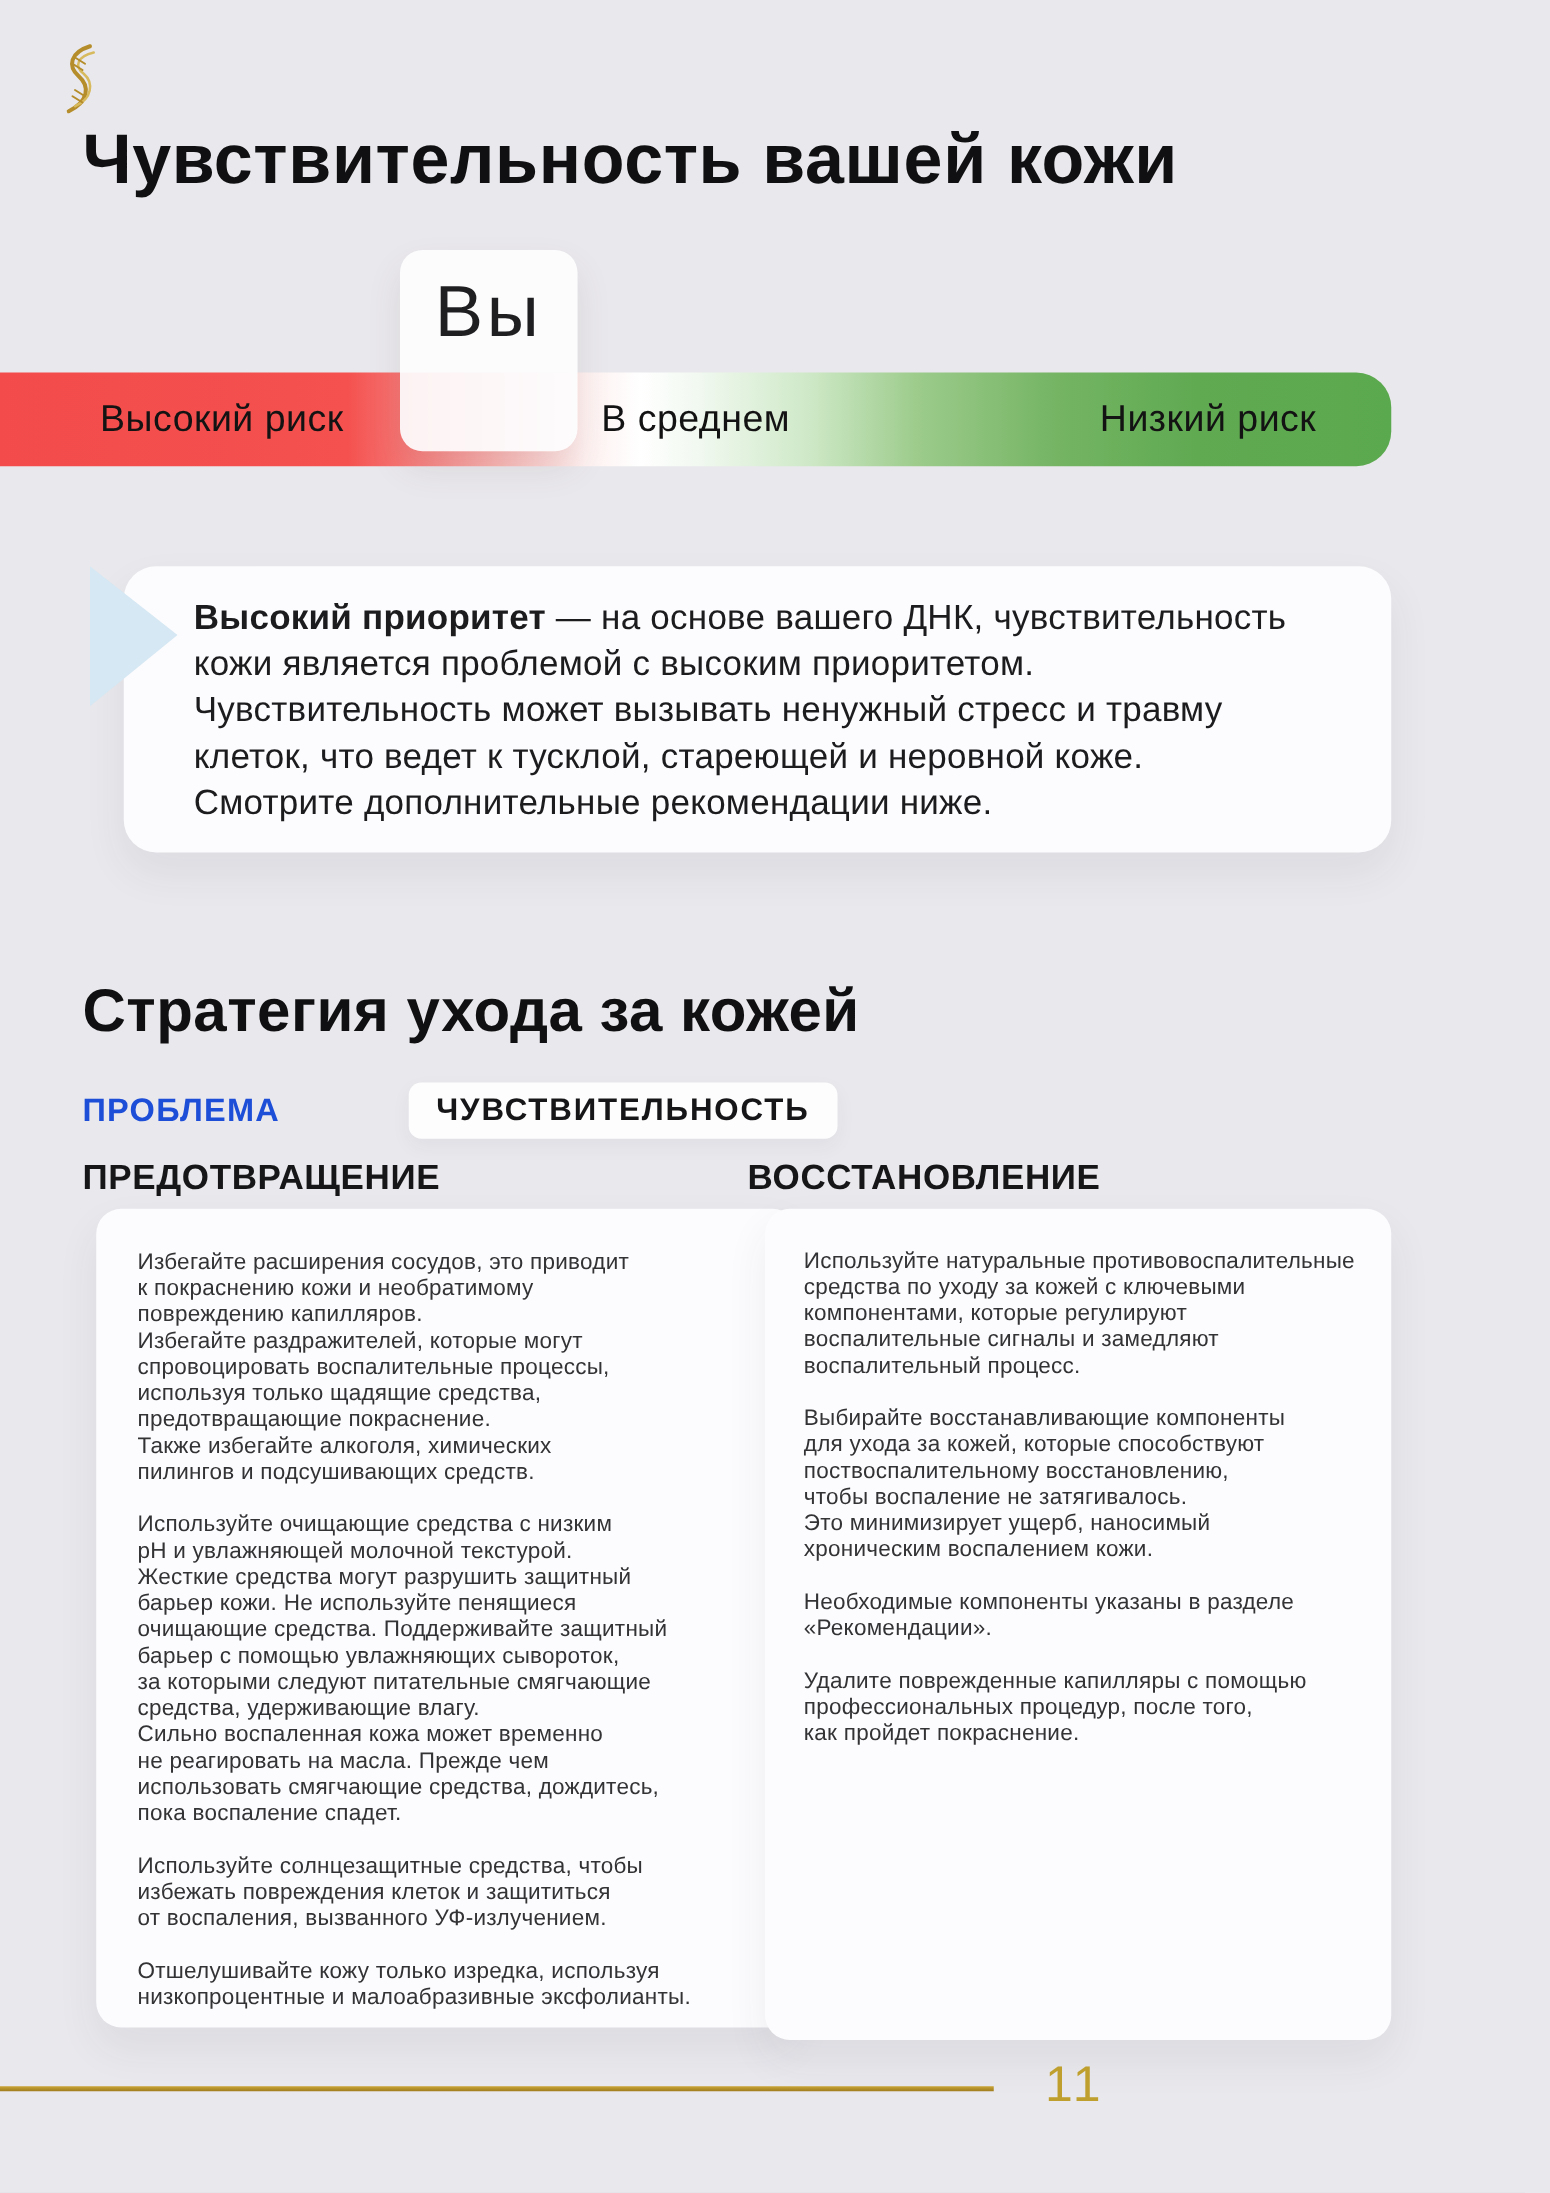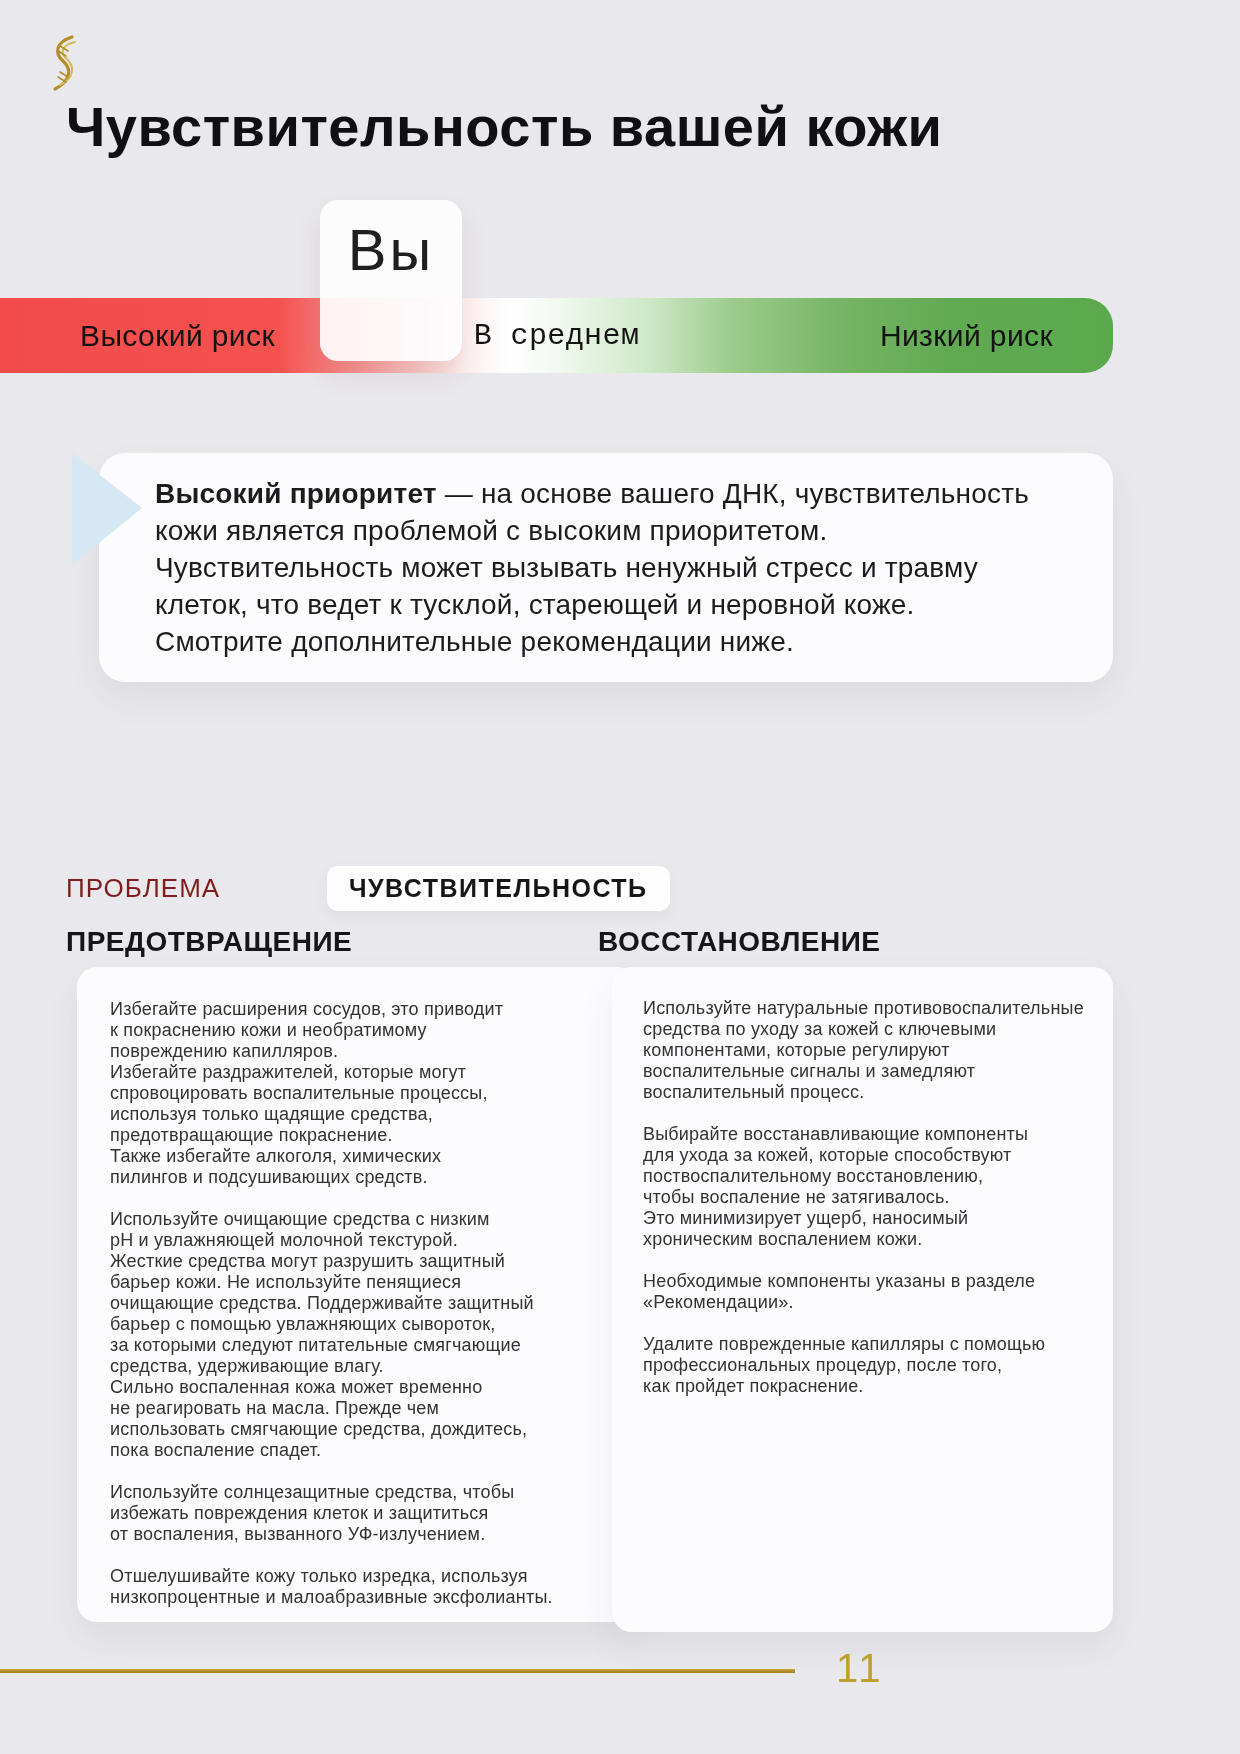--- a/index.html
+++ b/index.html
@@ -14,21 +14,21 @@
     font-size:56px;font-weight:800;letter-spacing:.5px;color:#101012;line-height:1.1;}
 
   
   .risk-bar{position:absolute;left:0;top:298px;width:1113px;height:75px;
     border-radius:0 28px 28px 0;z-index:1;
     background:linear-gradient(90deg,#f34b4b 0%,#f4514f 25%,#f8b7b4 36%,#fdf0ef 42%,
       #ffffff 46%,#f2f9f1 50%,#cfe9c8 58%,#9ccb8b 66%,#74b463 76%,#60aa52 86%,#5ba94e 100%);}
   .risk-label{position:absolute;top:0;height:75px;display:flex;align-items:center;
     font-size:30px;font-weight:500;letter-spacing:.4px;color:#131313;}
   .risk-label.high{left:80px;}
-  .risk-label.medium{left:50%;transform:translateX(-50%);font-family:Liberation Mono, monospace;}
+  .risk-label.medium{left:50%;transform:translateX(-50%);}
   .risk-label.low{right:60px;}
 
   .you-card{position:absolute;left:320px;top:200px;width:142px;height:161px;z-index:3;
     background:rgba(253,253,254,0.92);border-radius:18px;
     box-shadow:0 14px 28px rgba(110,70,80,0.10);
     display:flex;align-items:center;justify-content:center;padding-bottom:62px;box-sizing:border-box;}
   .you-card span{font-size:58px;font-weight:400;letter-spacing:3px;color:#1f1f22;}
 
   
   .arrow-icon{position:absolute;left:72px;top:453px;width:0;height:0;z-index:2;
@@ -37,21 +37,21 @@
   .priority-card{position:absolute;left:99px;top:453px;width:1014px;height:229px;
     background:#fcfcfe;border-radius:26px;box-shadow:0 16px 34px rgba(60,60,90,0.07);
     display:flex;align-items:center;box-sizing:border-box;padding-left:56px;padding-right:19px;z-index:1;}
   .priority-text{font-size:28px;line-height:37px;letter-spacing:.2px;color:#1c1c1e;white-space:pre-line;}
   .priority-text .lead{font-weight:700;}
 
   
   .strategy-title{position:absolute;left:66px;top:782px;
     font-size:48px;font-weight:800;letter-spacing:.4px;color:#101012;}
   .problem-label{position:absolute;left:66px;top:866px;height:45px;display:flex;align-items:center;
-    font-size:26px;font-weight:400;letter-spacing:1px;color:#7f1d1d;}
+    font-size:26px;font-weight:700;letter-spacing:1px;color:#1d4ed8;}
   .problem-chip{position:absolute;left:327px;top:866px;height:45px;display:flex;align-items:center;
     background:#fdfdfe;border-radius:10px;padding:0 22px;
     box-shadow:0 6px 16px rgba(60,60,90,0.05);
     font-size:25px;font-weight:800;letter-spacing:1.5px;color:#161618;}
   .col-heading{position:absolute;top:922px;height:40px;display:flex;align-items:center;
     font-size:28px;font-weight:800;letter-spacing:.5px;color:#161618;}
   .col-heading.prevention{left:66px;}
   .col-heading.restoration{left:598px;}
 
   .body-card{position:absolute;top:967px;background:#fcfcfe;border-radius:20px;
@@ -92,20 +92,21 @@
   <div class="arrow-icon"></div>
 
   <div class="priority-card">
     <div class="priority-text"><span class="lead">Высокий приоритет</span><span> — на основе вашего ДНК, чувствительность
 кожи является проблемой с высоким приоритетом.
 Чувствительность может вызывать ненужный стресс и травму
 клеток, что ведет к тусклой, стареющей и неровной коже.
 Смотрите дополнительные рекомендации ниже.</span></div>
   </div>
 
+  <div class="strategy-title">Стратегия ухода за кожей</div>
 
   <div class="problem-label">ПРОБЛЕМА</div>
   <div class="problem-chip">ЧУВСТВИТЕЛЬНОСТЬ</div>
 
   <div class="col-heading prevention">ПРЕДОТВРАЩЕНИЕ</div>
   <div class="col-heading restoration">ВОССТАНОВЛЕНИЕ</div>
 
   <div class="body-card left">
     <div class="body-text">Избегайте расширения сосудов, это приводит
 к покраснению кожи и необратимому

